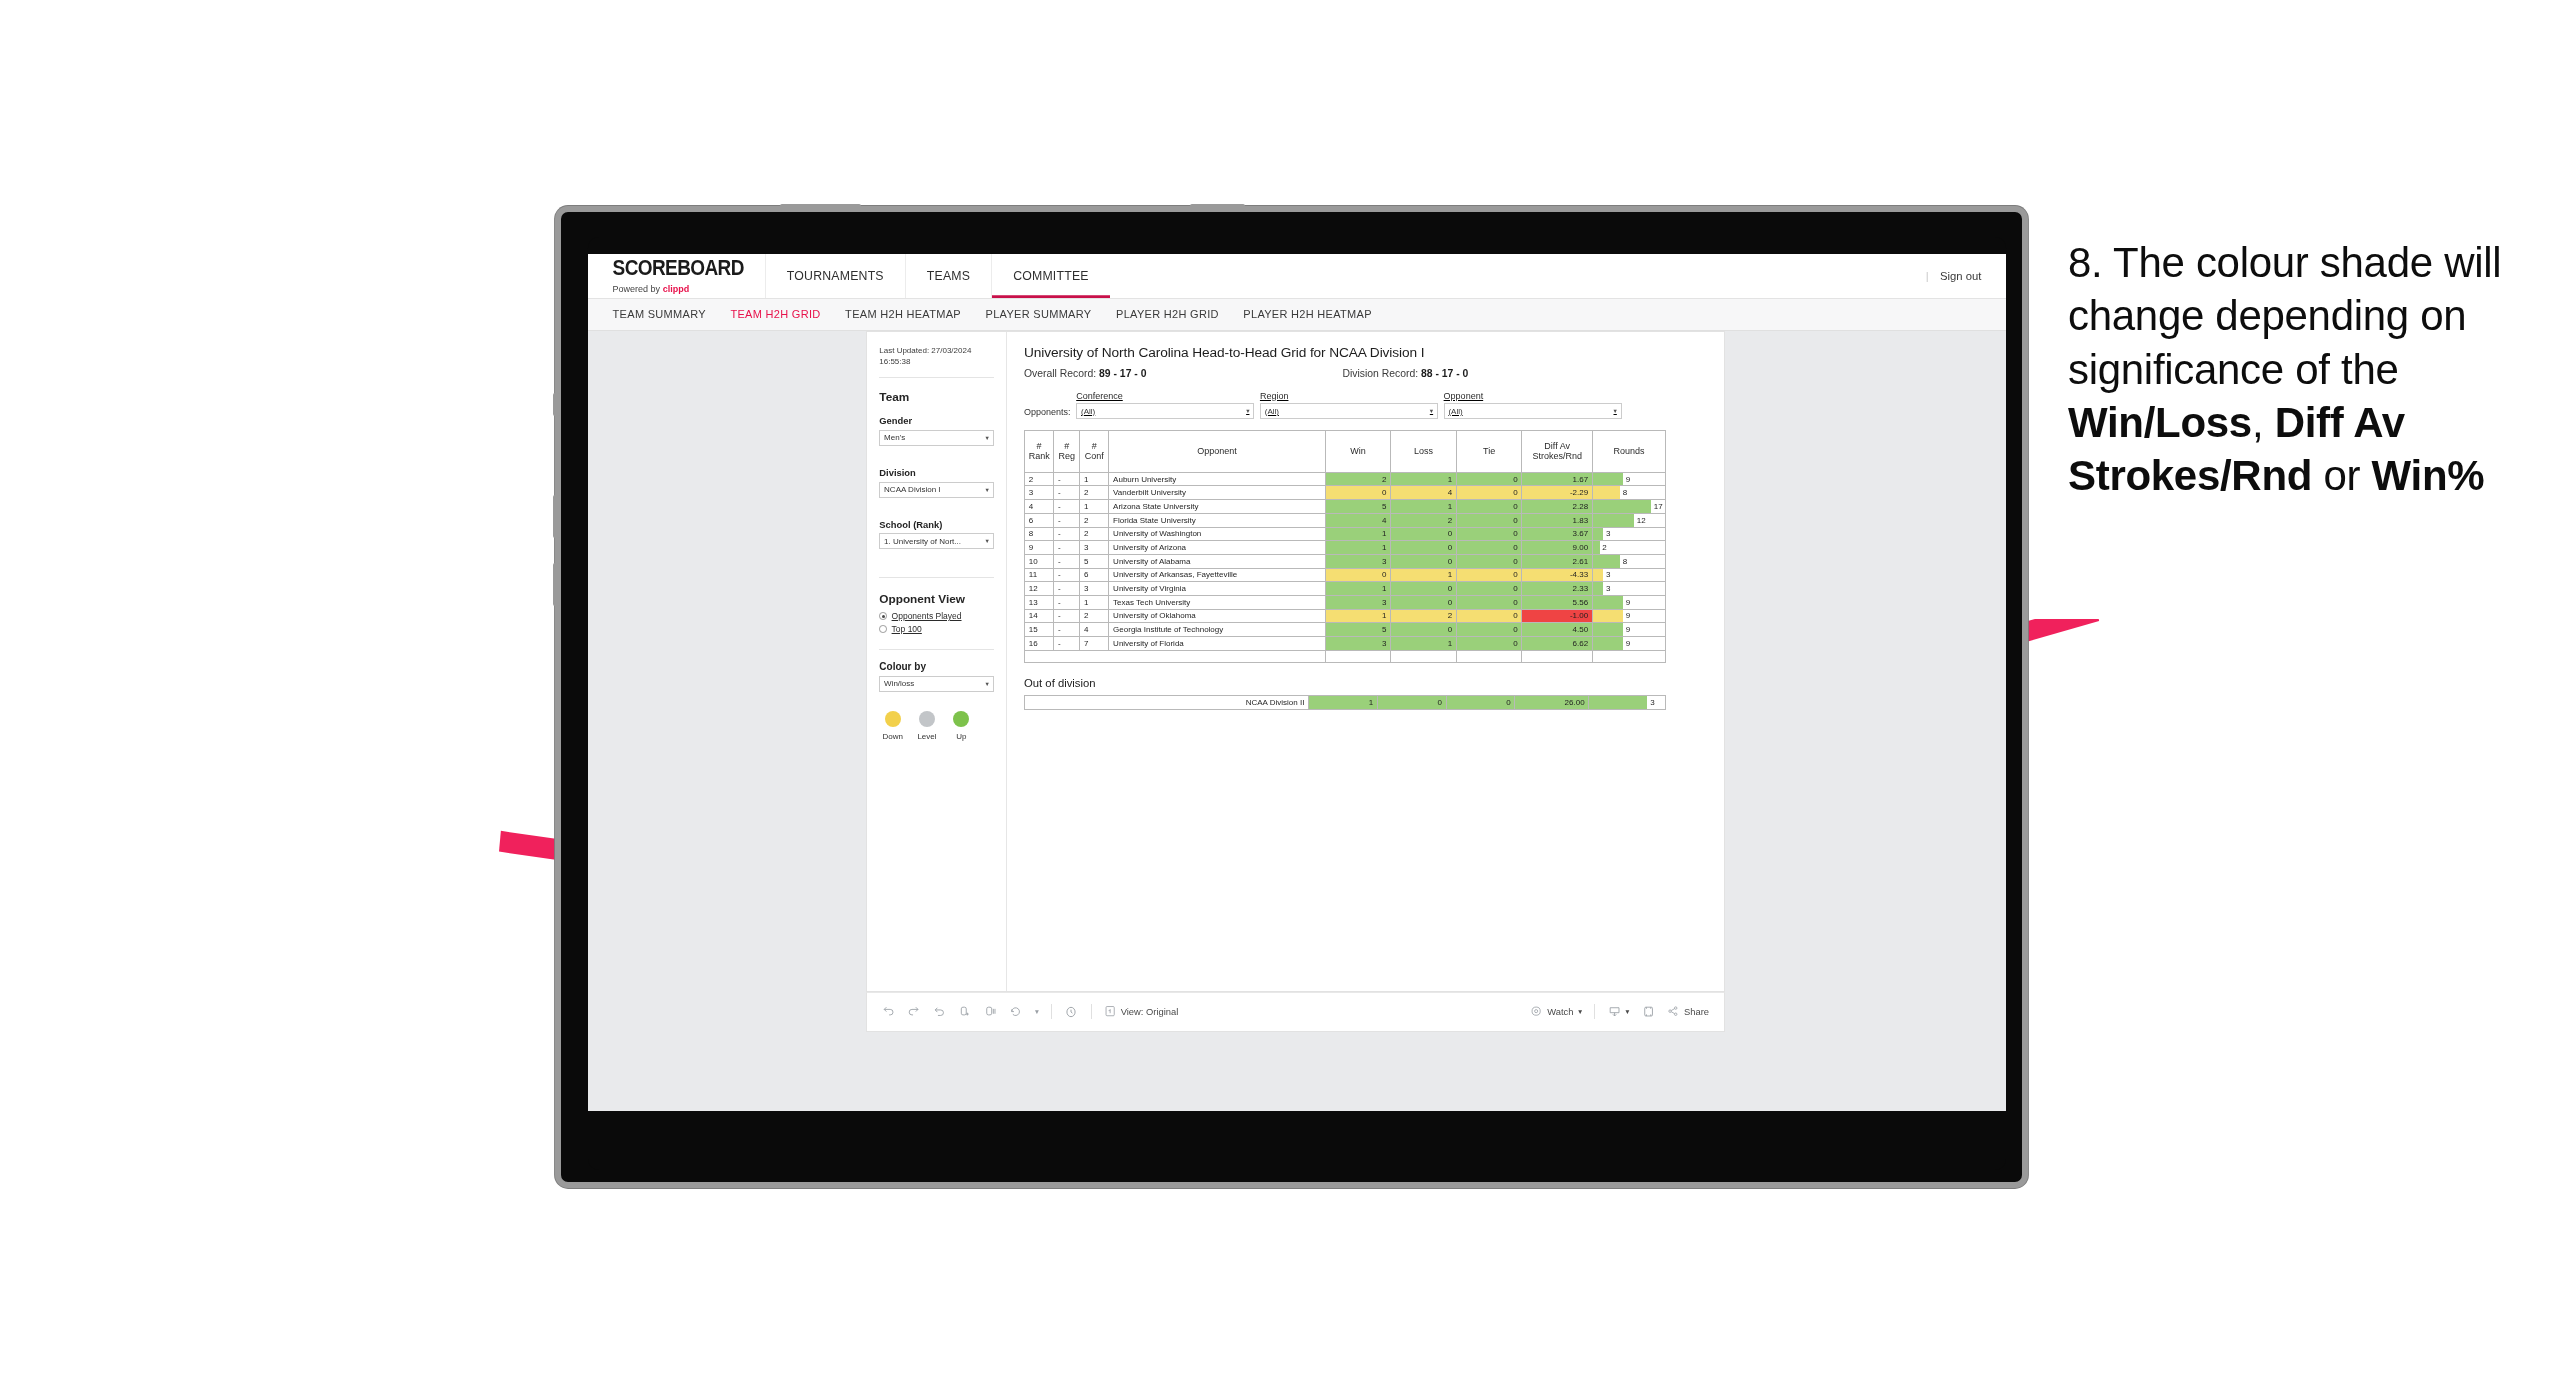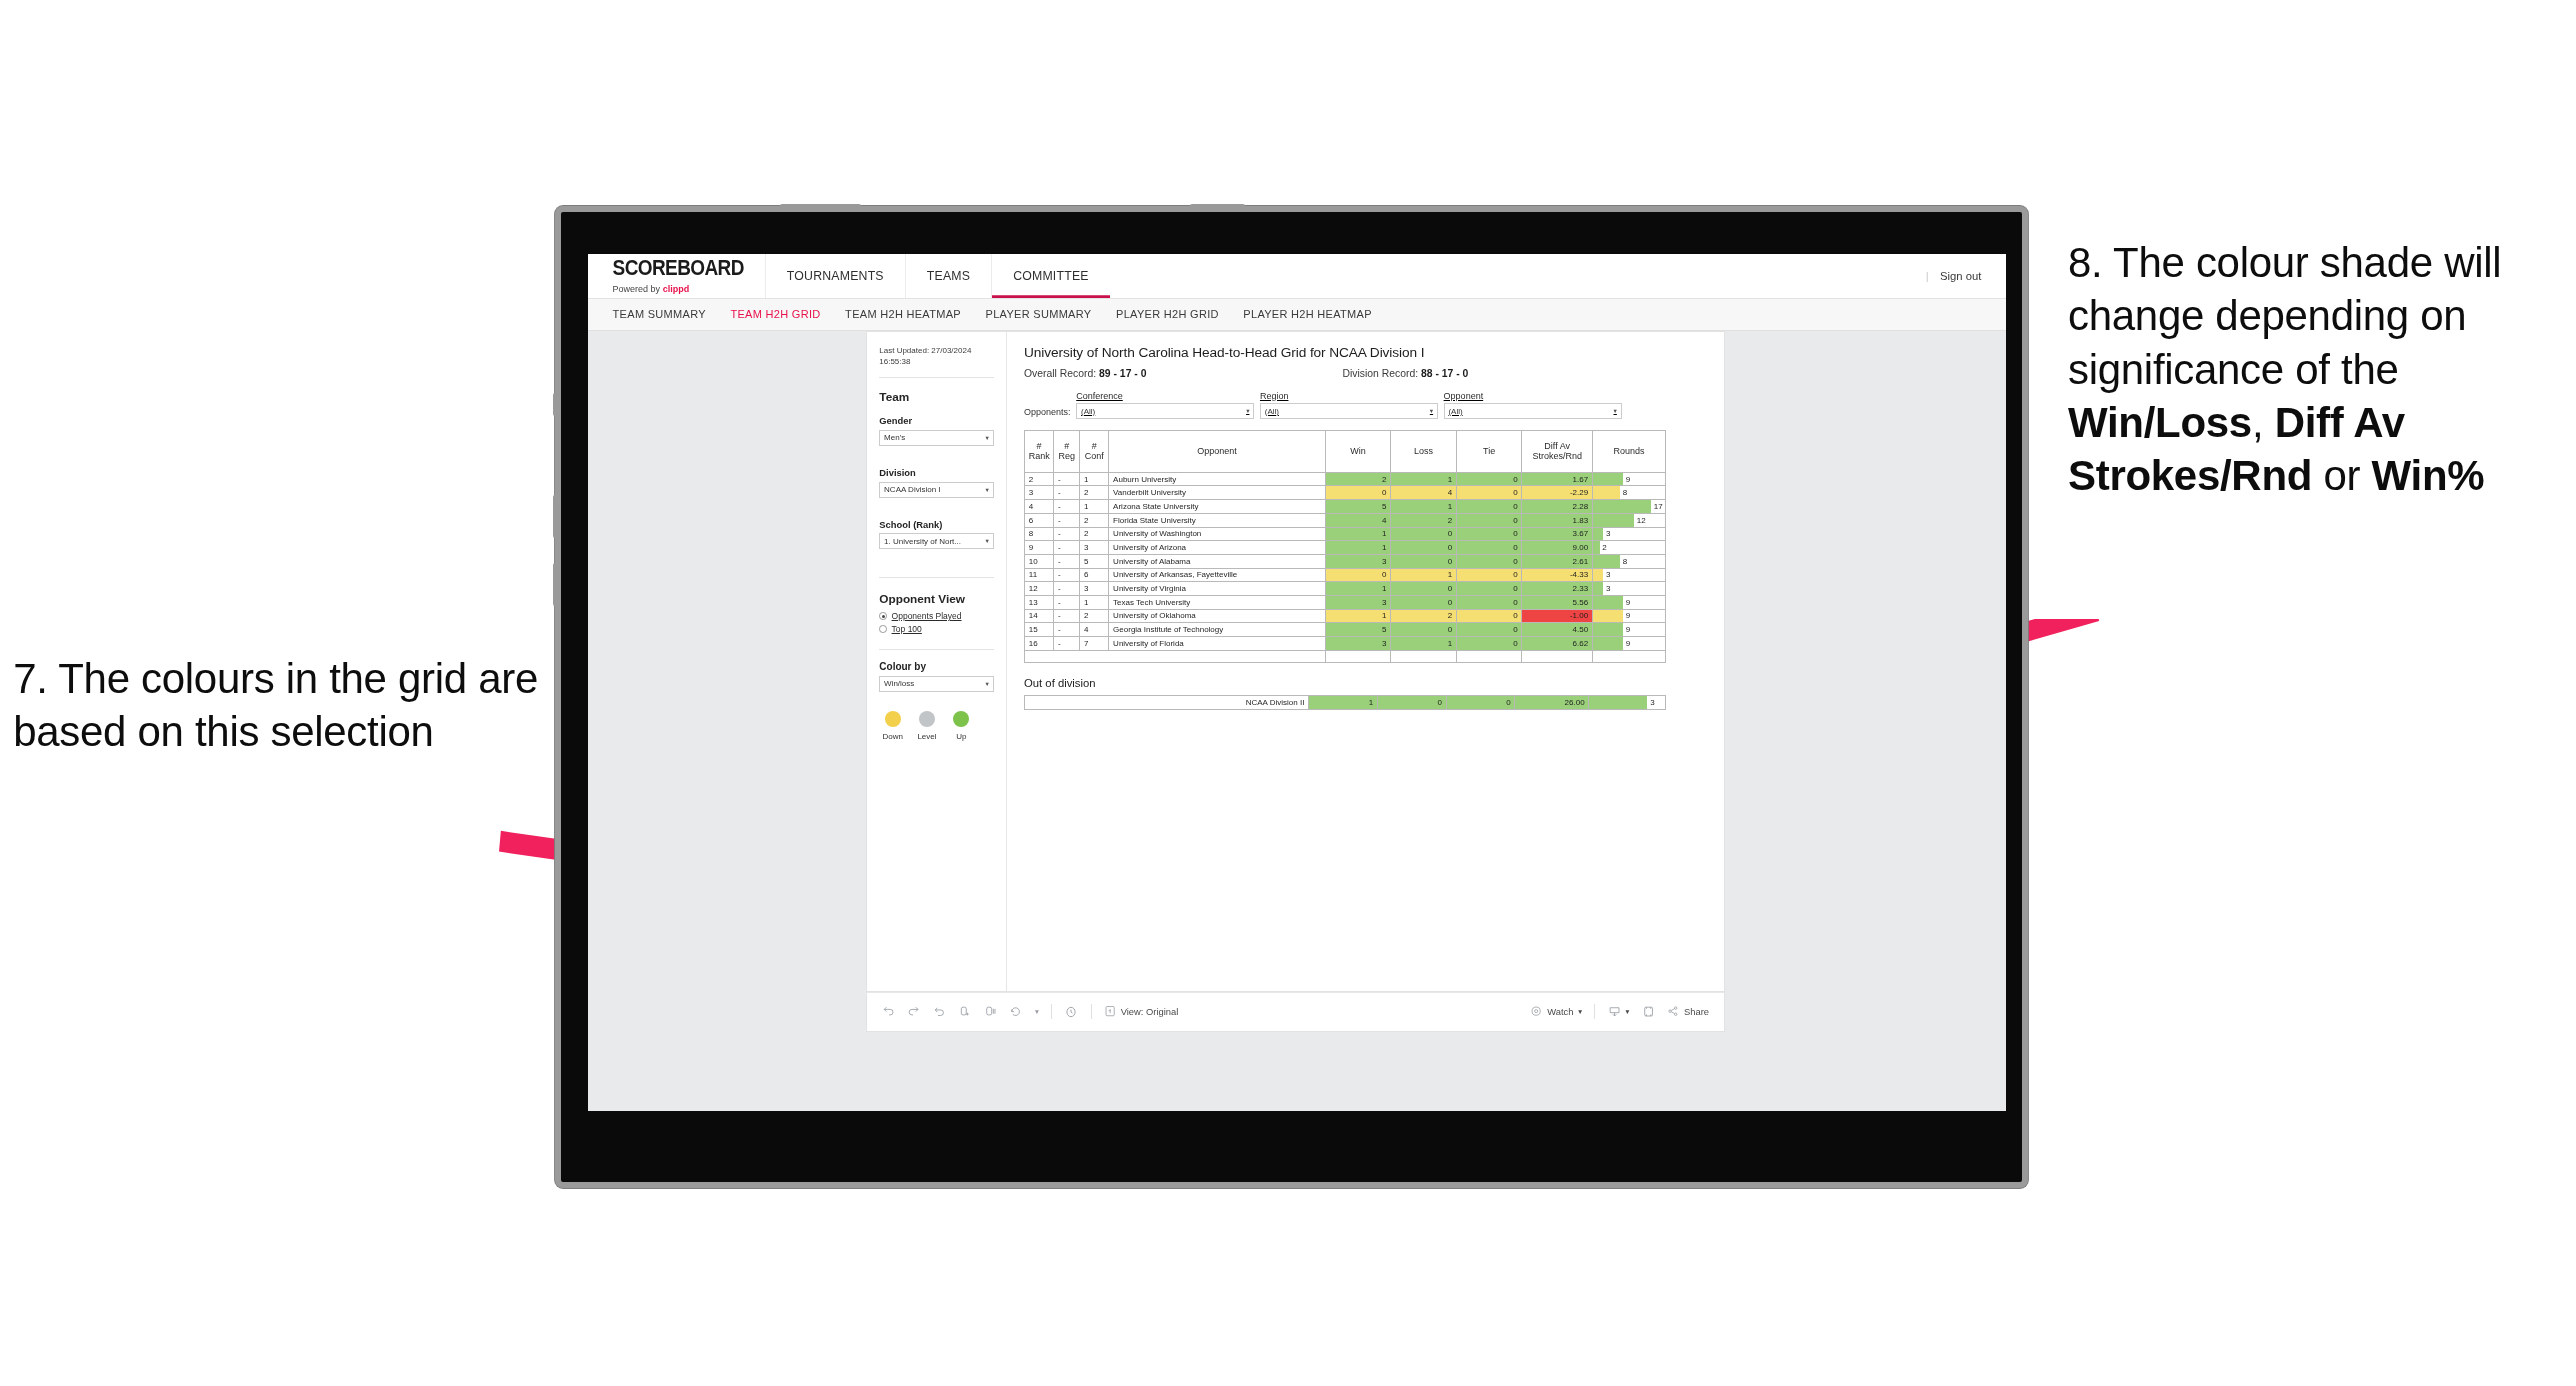--- a/index.html
+++ b/index.html
@@ -23,21 +23,21 @@
   #annot-right { left: 2068px; top: 236px; width: 510px; font-size: 42px; }
   #annot-right b { font-weight: 700; }
 
   .arrow { position: absolute; }
 
   
   .device {
     position: absolute; left: 555px; top: 206px;
     width: 1473px; height: 982px;
     background: #0a0a0a;
-    border-radius: 8px;
+    border-radius: 13px;
     border: 6.6px solid #9a9a9a;
     box-shadow: 0 0 0 0.9px #7d7d7d;
   }
   .btn-nub { position:absolute; background:#9a9a9a; border-radius:1.9px; }
   .nub-cam { left: 219px; top: -8.5px; width: 81px; height: 7.6px; }
   .nub-top2 { left: 629px; top: -8.5px; width: 55px; height: 7.6px; }
   .nub-l1 { left: -8.5px; top: 181px; width: 7.6px; height: 23px; }
   .nub-l2 { left: -8.5px; top: 283px; width: 7.6px; height: 43px; }
   .nub-l3 { left: -8.5px; top: 351px; width: 7.6px; height: 43px; }
 
@@ -158,21 +158,20 @@
   .ic { color:#9a9fa5; display:flex; align-items:center; }
   .tb-sep { width:0.9px; height:15px; background:#e0e0e0; }
   .tb-txt { font-size:9.4px; color:#4a4a4a; display:flex; align-items:center; gap:4.7px; }
   .tb-right { margin-left:auto; display:flex; align-items:center; gap:12.3px; }
 </style>
 </head>
 <body>
 
 <div class="stage">
 
-  <div class="annot" id="annot-left">7. The colours in the grid are based on this selection</div>
 
   <svg class="arrow" style="left:499px; top:810px;" width="283" height="104" viewBox="0 0 300 110">
     <g fill="#F0215C">
       <polygon points="2,22 242,56 238,78 0,44"></polygon>
       <polygon points="232,36 292,67 228,96"></polygon>
     </g>
   </svg>
 
   <div class="annot" id="annot-right">
     <span>8. The colour shade will change depending on significance of the </span><b>Win/Loss</b><span>, </span><b>Diff Av Strokes/Rnd</b><span> or </span><b>Win%</b>

